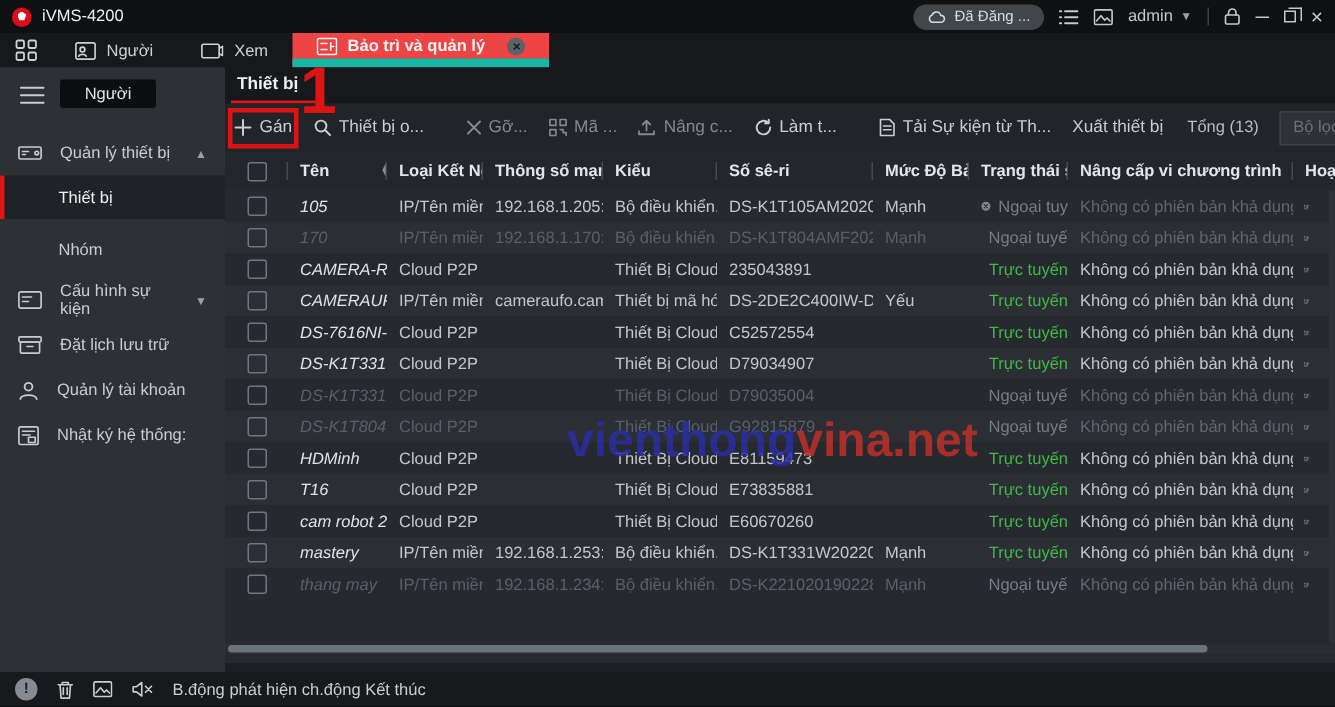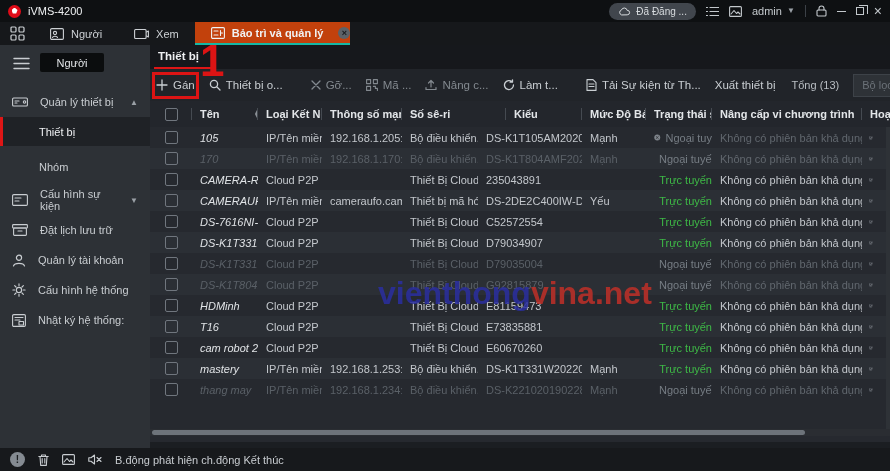--- a/index.html
+++ b/index.html
@@ -18,21 +18,21 @@
   .vdiv { width:1px; height:12px; background:#3c4147; }
   .minim { display:inline-block; width:9px; height:1px; background:#c3c8cc; }
   .restore { display:inline-block; width:8px; height:8px; border:1px solid #c3c8cc; position:relative; }
   .restore::before { content:""; position:absolute; left:2px; top:-3px; width:8px; height:8px; border:1px solid #c3c8cc; border-left:none; border-bottom:none; }
   .caret { font-size:8px; color:#9aa0a6; }
 
   
   .tabbar { position:absolute; top:22px; left:0; right:0; height:23px; background:#16181b; display:flex; align-items:stretch; }
   .appsbtn { width:34px; display:flex; align-items:center; justify-content:center; }
   .tab { display:flex; align-items:center; gap:7px; padding:0 16px; color:#cdd1d5; font-size:11px; }
-  .tab.active { background:#c2410c; border-bottom:2px solid #14b8a6; color:#f1f3f4; font-weight:bold; padding-right:0; }
+  .tab.active { background:#ef4444; border-bottom:6px solid #14b8a6; color:#f1f3f4; font-weight:bold; padding-right:16px; }
   .tabclose { width:12px; height:12px; border-radius:50%; background:#5c6268; color:#17191c; font-size:9px; line-height:12px; text-align:center; margin-left:8px; font-weight:bold; }
 
   
   .sidebar { position:absolute; top:45px; left:0; width:150px; bottom:23px; background:#2d3136; }
   .hamb { position:absolute; top:12px; left:13px; }
   .sb-tooltip { position:absolute; top:8px; left:40px; width:64px; height:19px; background:#0b0d0e; border-radius:2px; color:#e2e5e8; display:flex; align-items:center; justify-content:center; font-size:11px; }
   .sb-menu { position:absolute; top:42px; left:0; right:0; }
   .sb-item { height:30px; display:flex; align-items:center; padding:0 12px; gap:12px; color:#c9cdd1; }
   .sb-item .lbl { flex:1; }
   .sb-sub { height:29px; display:flex; align-items:center; padding-left:39px; color:#c9cdd1; }
@@ -209,27 +209,20 @@
         <span class="lbl">Đặt lịch lưu trữ</span>
       </div>
       <div class="sb-item">
         <svg class="ic" width="14" height="13" viewBox="0 0 14 13" fill="none" stroke="#c9cdd1" stroke-width="1.2">
             <circle cx="7" cy="3.8" r="2.6"></circle>
             <path d="M1.5 12 C2.5 8.5 11.5 8.5 12.5 12"></path>
           </svg>
         <span class="lbl">Quản lý tài khoản</span>
       </div>
       <div class="sb-item">
-        <svg class="ic" width="14" height="14" viewBox="0 0 16 16" fill="none" stroke="#c9cdd1" stroke-width="1.3">
-            <circle cx="8" cy="8" r="3"></circle>
-            <path d="M8 1v2.2M8 12.8V15M1 8h2.2M12.8 8H15M3 3l1.6 1.6M11.4 11.4L13 13M13 3l-1.6 1.6M4.6 11.4L3 13"></path>
-          </svg>
-        <span class="lbl">Cấu hình hệ thống</span>
-      </div>
-      <div class="sb-item">
         <svg class="ic" width="14" height="13" viewBox="0 0 14 13" fill="none" stroke="#c9cdd1" stroke-width="1.1">
             <rect x="0.6" y="0.6" width="12.8" height="11.8" rx="1.2"></rect>
             <path d="M3 3.5h8M3 6h5"></path>
             <rect x="7" y="7.5" width="4.5" height="3.5"></rect>
           </svg>
         <span class="lbl">Nhật ký hệ thống:</span>
       </div>
     </div>
   </div>
 
@@ -309,25 +302,25 @@
               <span>▲</span>
               <span>▼</span>
             </span>
           </div>
         <div class="hcell c2">
             <span>Loại Kết Nối</span>
           </div>
         <div class="hcell c3">
             <span>Thông số mạng</span>
           </div>
+        <div class="hcell c4">
+            <span>Kiểu</span>
+          </div>
         <div class="hcell c5">
             <span>Số sê-ri</span>
-          </div>
-        <div class="hcell c4">
-            <span>Kiểu</span>
           </div>
         <div class="hcell c6">
             <span>Mức Độ Bảo ...</span>
           </div>
         <div class="hcell c7">
             <span>Trạng thái s...</span>
           </div>
         <div class="hcell c8">
             <span>Nâng cấp vi chương trình</span>
           </div>

